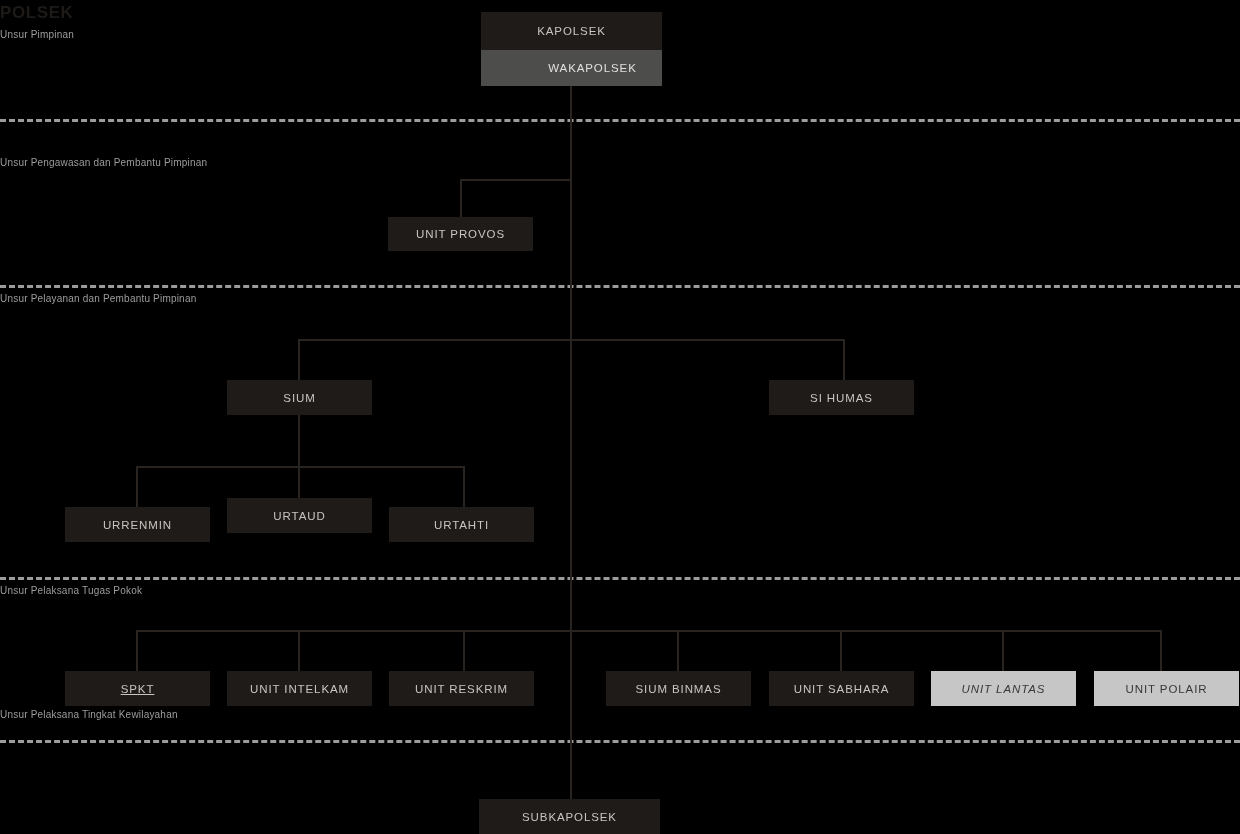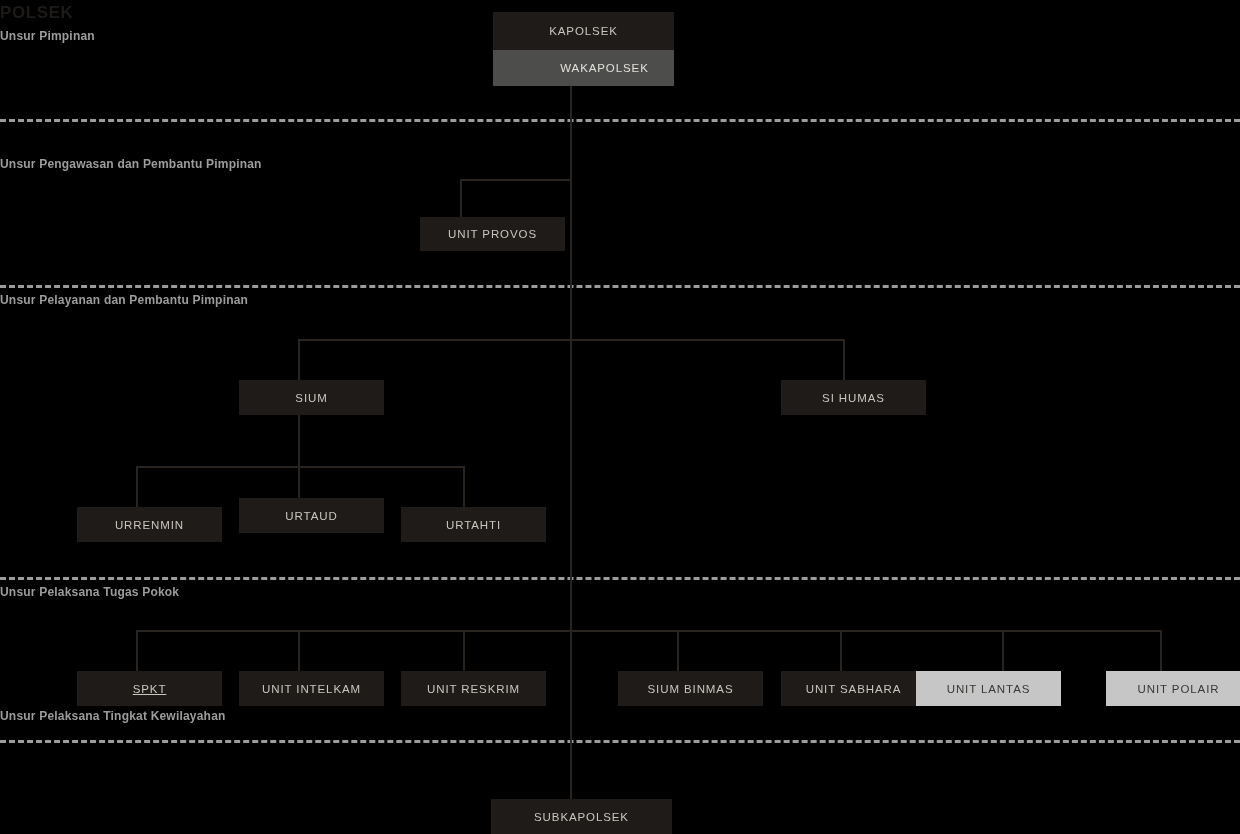--- a/index.html
+++ b/index.html
@@ -24,22 +24,22 @@
     width: 1240px;
     height: 0;
     border-top: 3px dashed #9c9c9c;
   }
 
   
   .section-label {
     position: absolute;
     left: 0;
     color: #9c9c9c;
-    font-size: 12px;
-    font-weight: bold;
+    font-size: 10px;
+    font-weight: normal;
     letter-spacing: .2px;
     white-space: nowrap;
   }
   .title-main {
     position: absolute;
     left: 0;
     color: #1d1a17;
     font-size: 17px;
     font-weight: bold;
     letter-spacing: .6px;
@@ -60,21 +60,20 @@
     display: flex;
     align-items: center;
     justify-content: center;
     background: #1f1b18;
     color: #c9c5c0;
     font-size: 11.5px;
     letter-spacing: .9px;
     white-space: nowrap;
     text-align: center;
     padding: 0 6px;
-    margin-left: 12px;
   }
   .node.gray {
     background: #4d4d4b;
     color: #e2e0dd;
   }
   .node.light {
     background: #c6c6c6;
     color: #3a3734;
   }
 </style>
@@ -99,21 +98,21 @@
   <div class="divider" style="top:740px;"></div>
   <div class="section-label" style="top:709px;">Unsur Pelaksana Tingkat Kewilayahan</div>
 
   <div class="line v" style="left:570px; top:86px; height:715px;"></div>
 
   <div class="node" style="left:481px; top:12px; width:181px; height:38px;">KAPOLSEK</div>
   <div class="node gray" style="left:481px; top:50px; width:181px; height:36px;padding-left:48px;">WAKAPOLSEK</div>
 
   <div class="line h" style="left:460px; top:179px; width:112px;"></div>
   <div class="line v" style="left:460px; top:179px; height:38px;"></div>
-  <div class="node" style="left:408px; top:217px; width:145px; height:34px;">UNIT PROVOS</div>
+  <div class="node" style="left:388px; top:217px; width:145px; height:34px;">UNIT PROVOS</div>
 
   <div class="line h" style="left:298px; top:339px; width:547px;"></div>
   <div class="line v" style="left:298px; top:339px; height:42px;"></div>
   <div class="line v" style="left:843px; top:339px; height:42px;"></div>
 
   <div class="node" style="left:227px; top:380px; width:145px; height:35px;">SIUM</div>
   <div class="node" style="left:769px; top:380px; width:145px; height:35px;">SI HUMAS</div>
 
   <div class="line v" style="left:298px; top:415px; height:52px;"></div>
   <div class="line h" style="left:136px; top:466px; width:329px;"></div>
@@ -132,18 +131,18 @@
   <div class="line v" style="left:677px; top:630px; height:41px;"></div>
   <div class="line v" style="left:840px; top:630px; height:41px;"></div>
   <div class="line v" style="left:1002px; top:630px; height:41px;"></div>
   <div class="line v" style="left:1160px; top:630px; height:41px;"></div>
 
   <div class="node" style="left:65px; top:671px; width:145px; height:35px;text-decoration:underline;">SPKT</div>
   <div class="node" style="left:389px; top:671px; width:145px; height:35px;">UNIT RESKRIM</div>
   <div class="node" style="left:227px; top:671px; width:145px; height:35px;">UNIT INTELKAM</div>
   <div class="node" style="left:606px; top:671px; width:145px; height:35px;">SIUM BINMAS</div>
   <div class="node" style="left:769px; top:671px; width:145px; height:35px;">UNIT SABHARA</div>
-  <div class="node light" style="left:904px; top:671px; width:145px; height:35px;">UNIT LANTAS</div>
+  <div class="node light" style="left:931px; top:671px; width:145px; height:35px;font-style:italic;">UNIT LANTAS</div>
   <div class="node light" style="left:1094px; top:671px; width:145px; height:35px;">UNIT POLAIR</div>
 
   <div class="node" style="left:479px; top:799px; width:181px; height:35px;">SUBKAPOLSEK</div>
 
 </div>
 
 </body></html>

